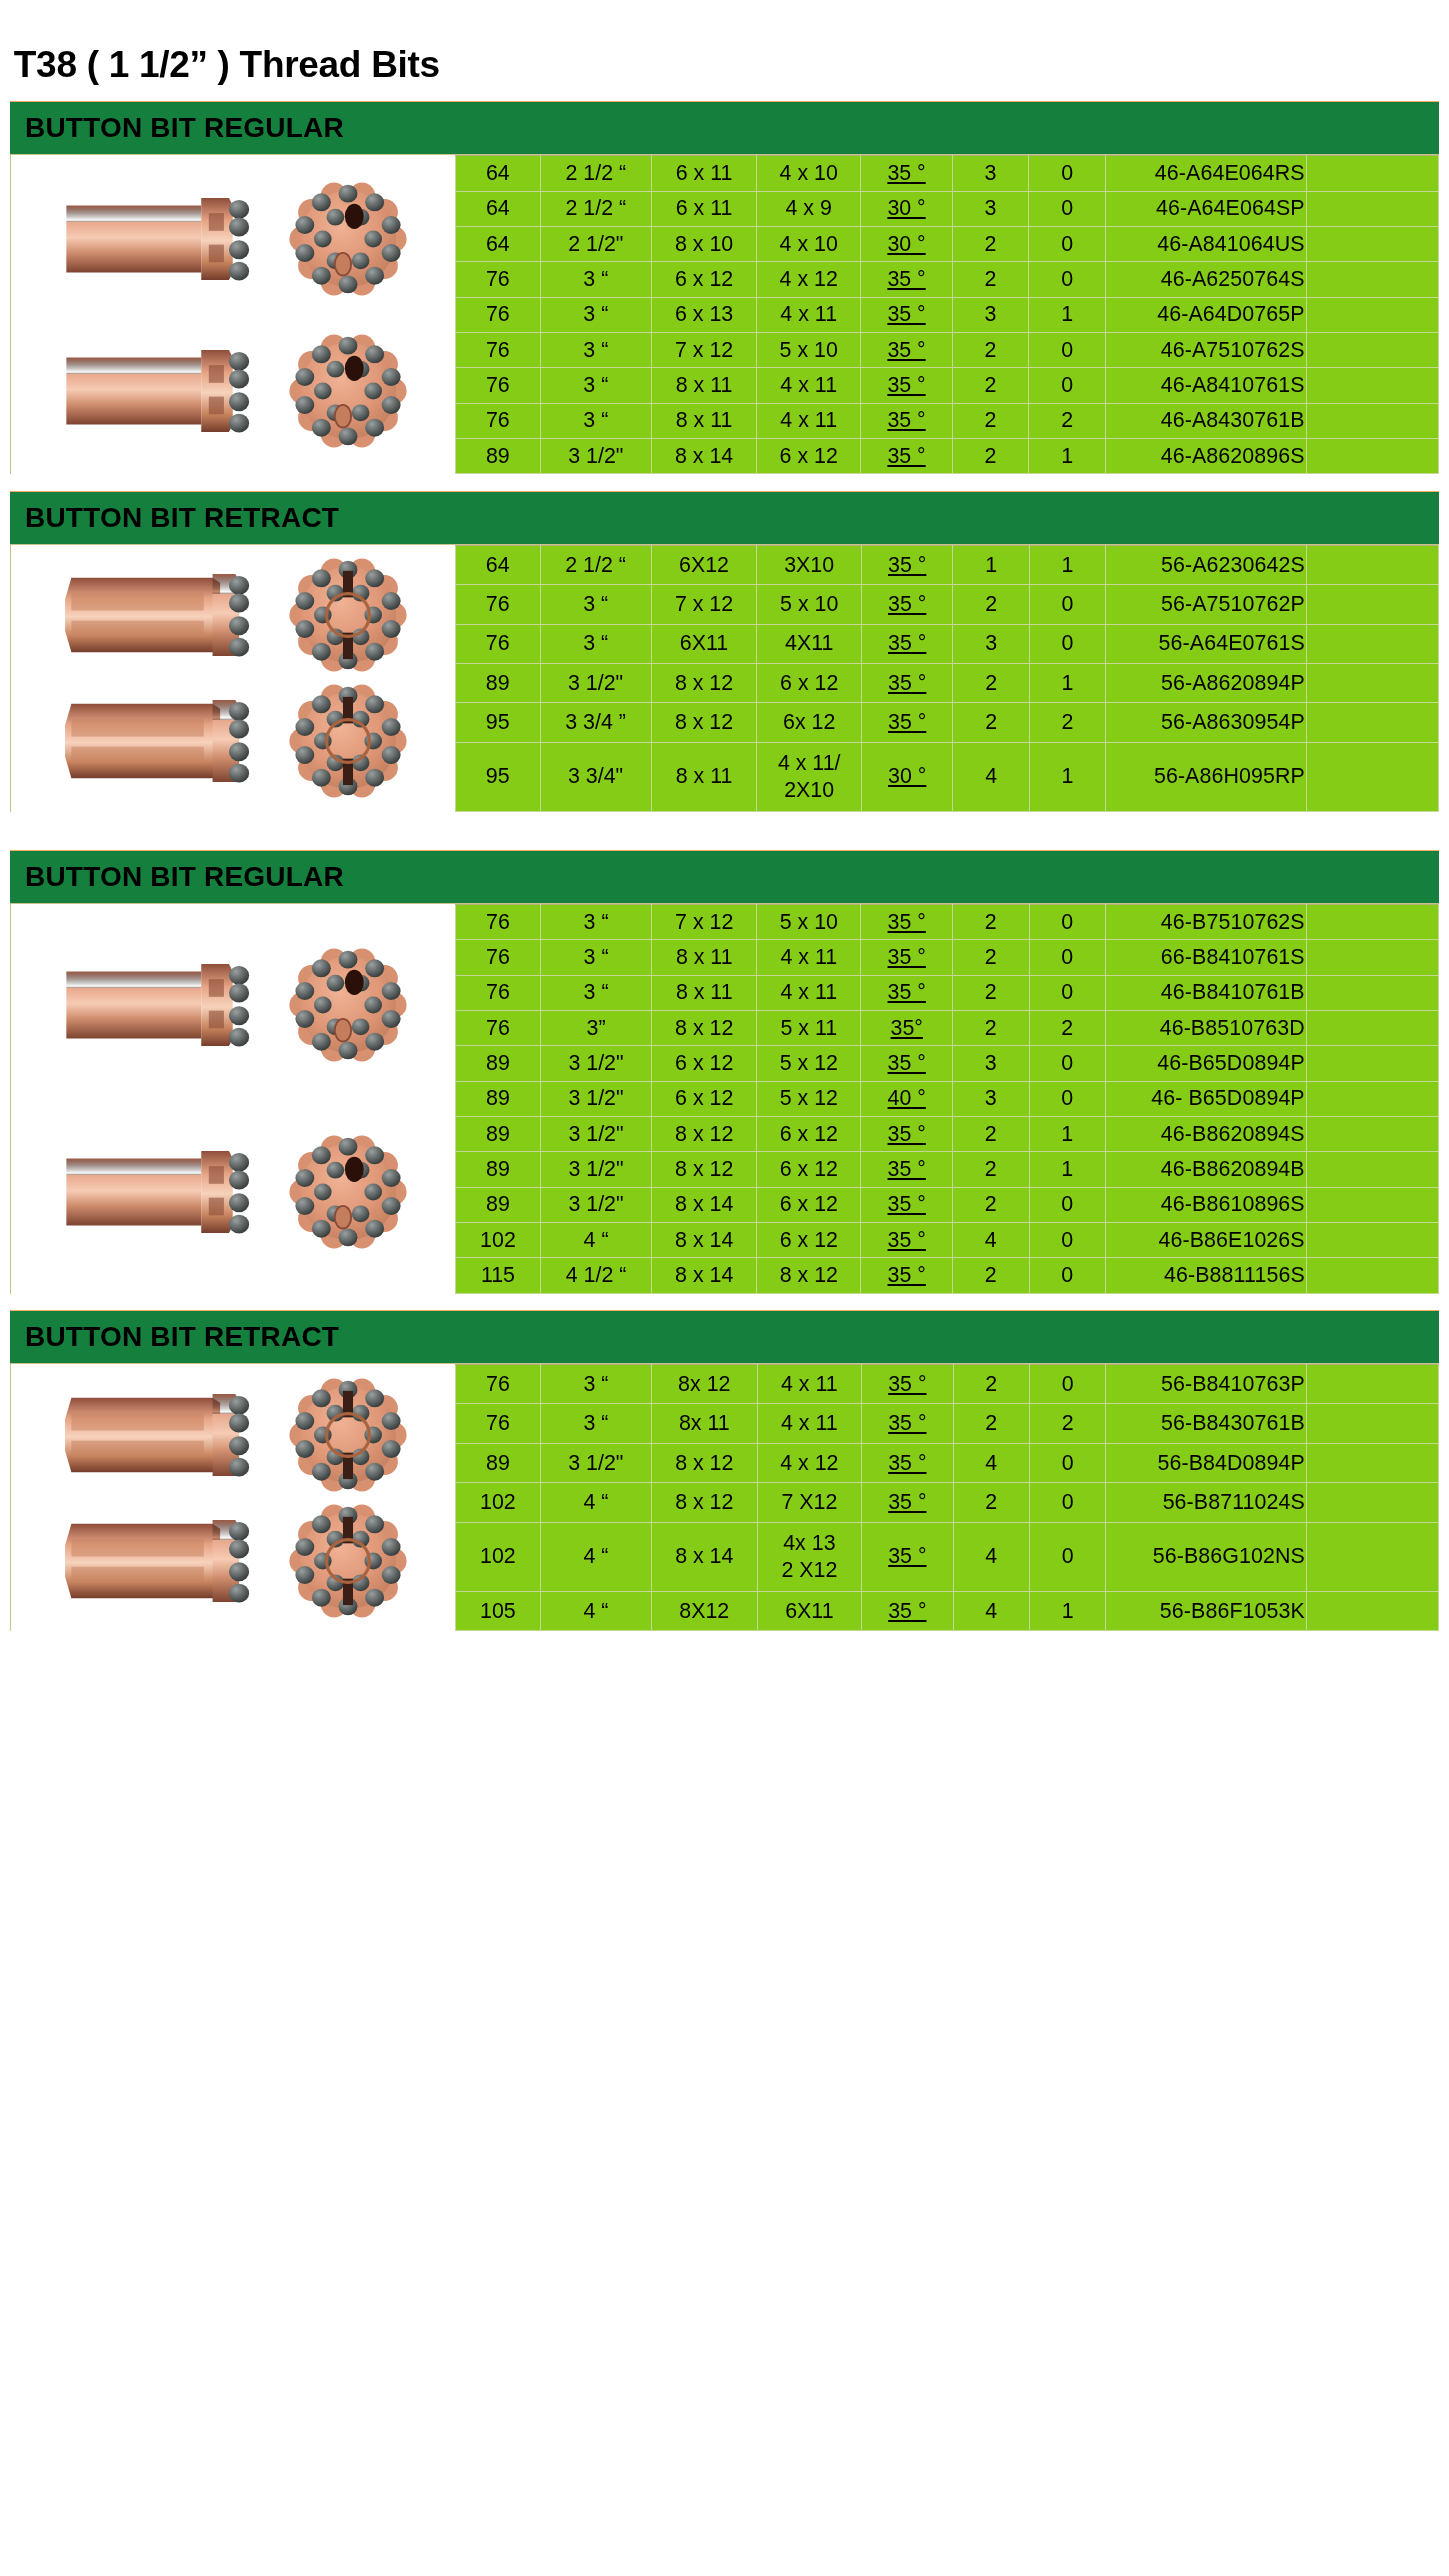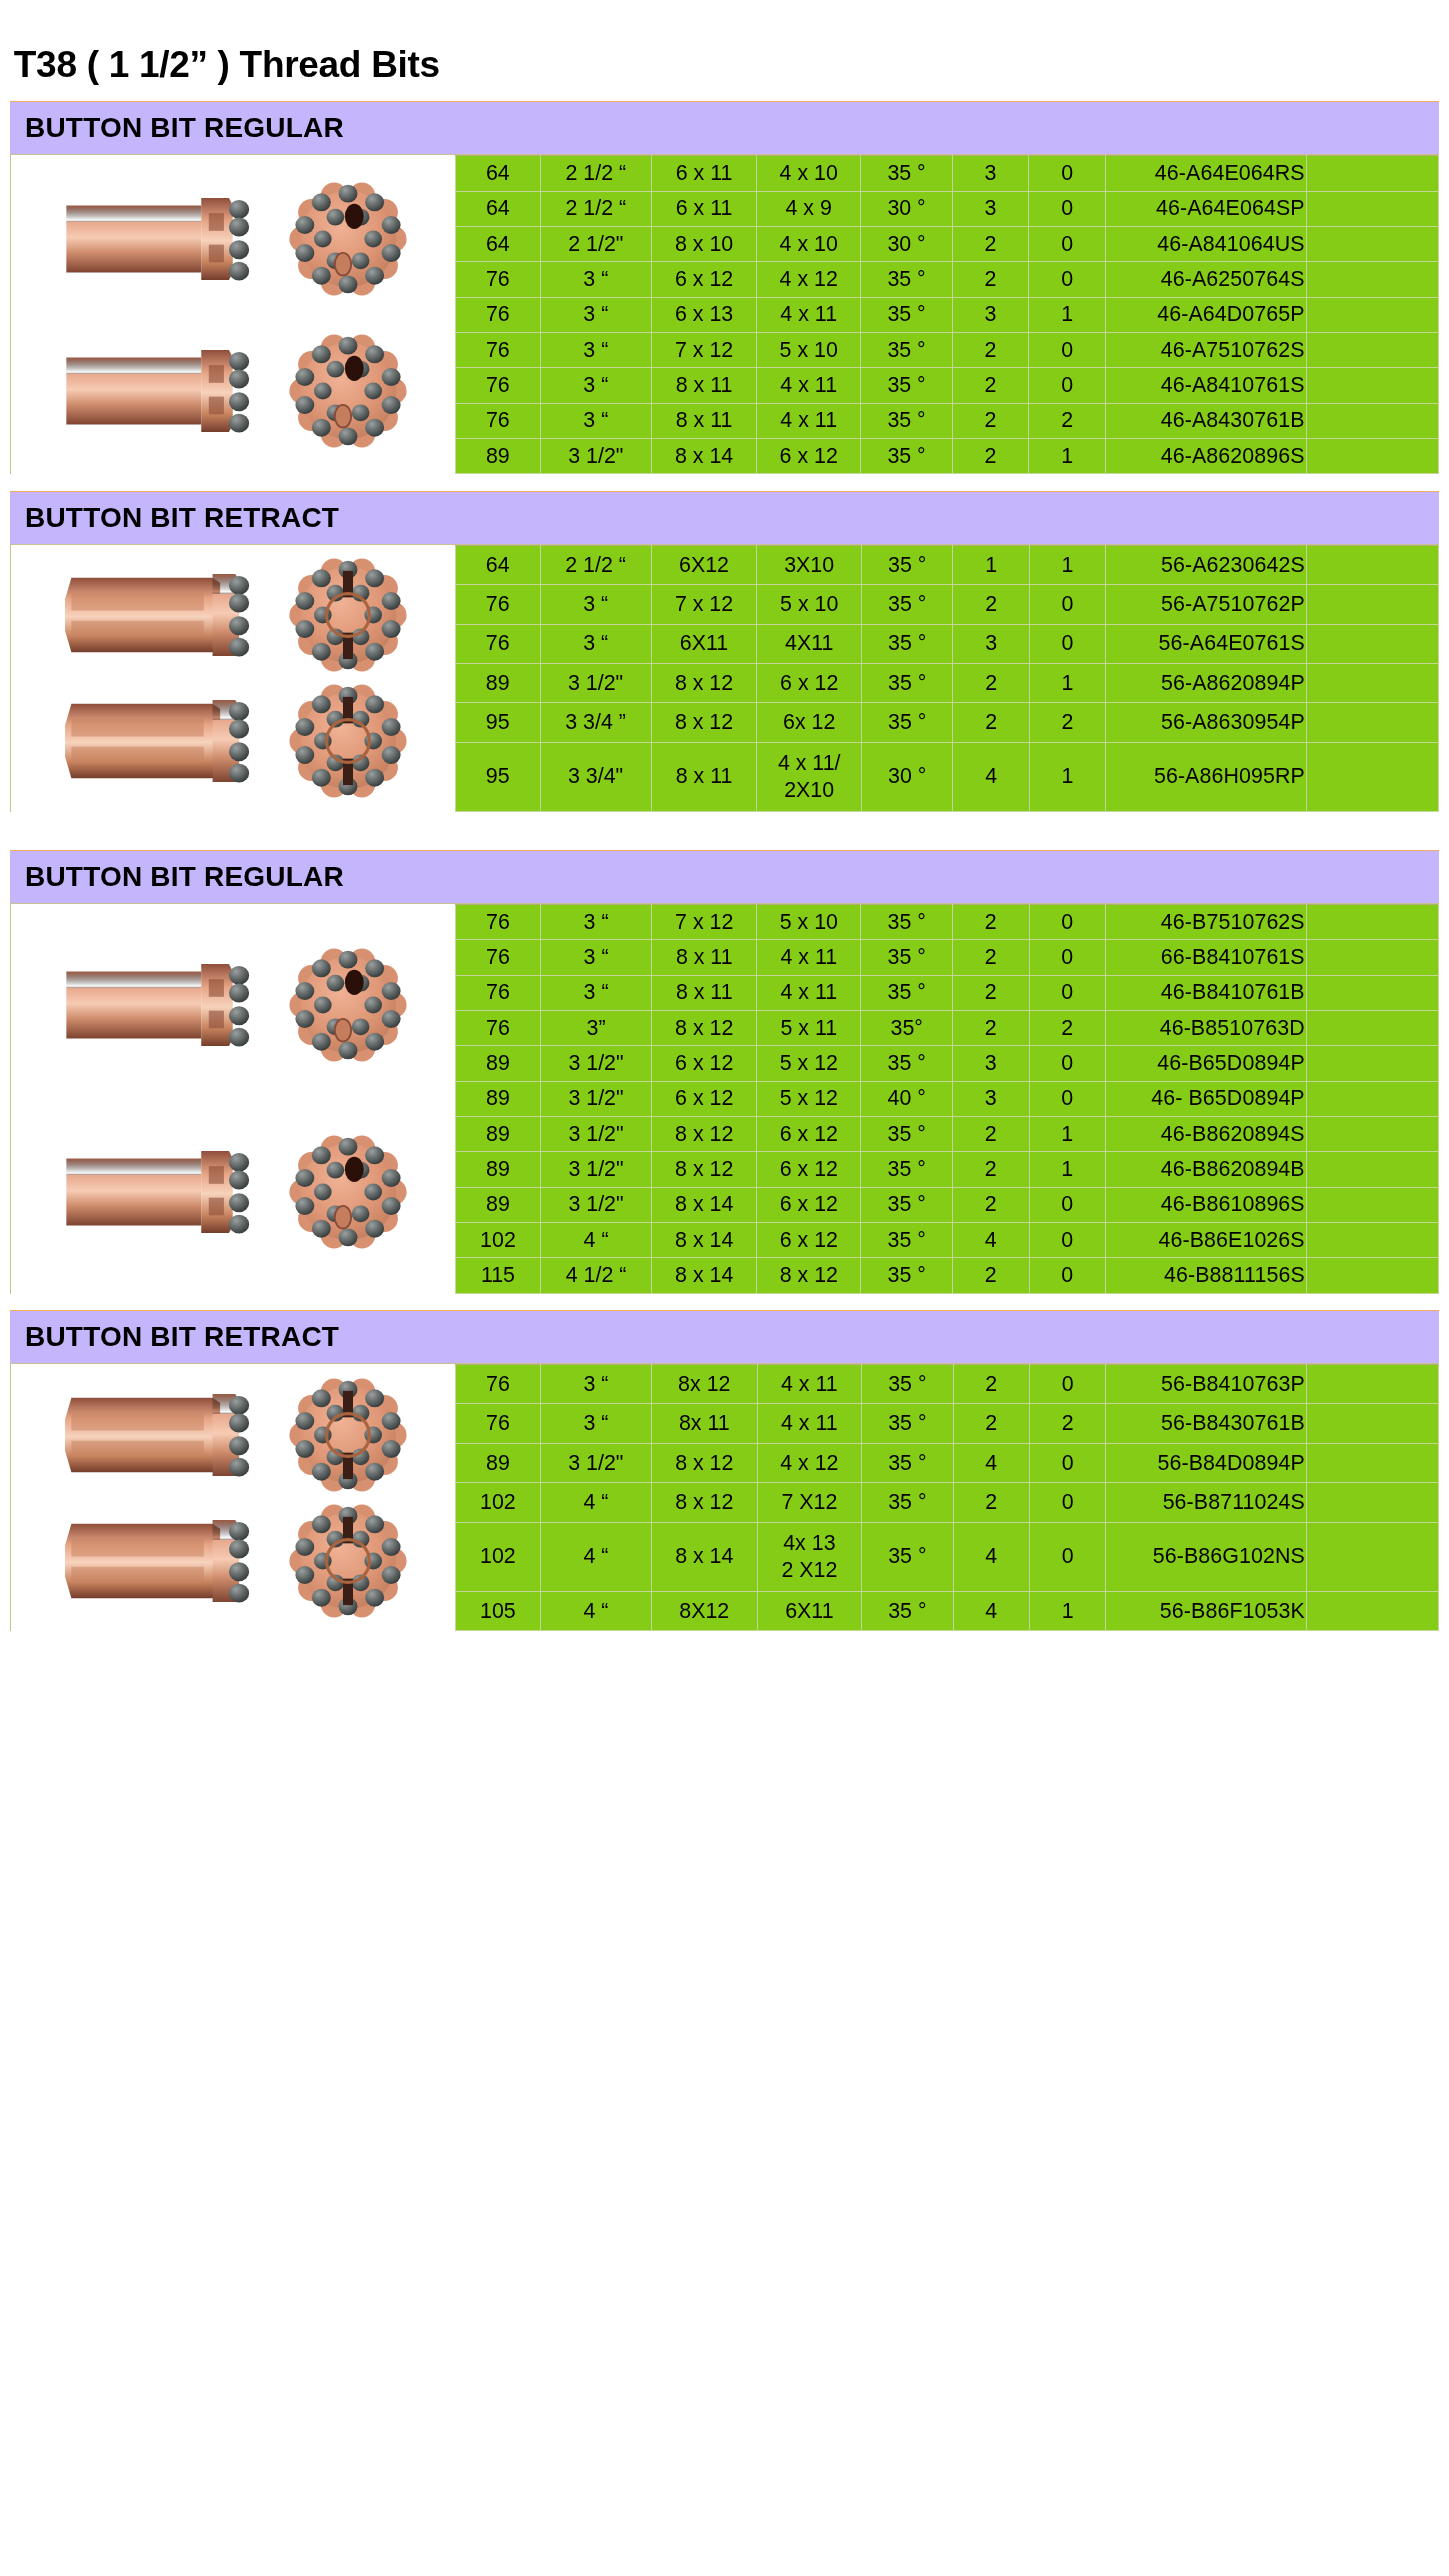--- a/index.html
+++ b/index.html
@@ -20,21 +20,21 @@
     font-weight: bold;
     letter-spacing: -0.3px;
     padding: 35px 0 16.4px 3.8px;
     line-height: 1.05;
     white-space: nowrap;
   }
   .section-title.first { padding-top: 33px; }
 
   
   .banner {
-    background: #c4b5fd;
+    background: #15803d;
     height: 54px;
     display: flex;
     align-items: center;
     padding-left: 15px;
     border-top: 1.9px solid #F5AA63;
     border-bottom: 1.9px solid #C9C18C;
   }
   .banner-label {
     font-size: 28px;
     font-weight: bold;
@@ -86,21 +86,21 @@
     color: #000000;
     padding: 3.8px 1.3px;
     line-height: 1.25;
     white-space: pre-line;
   }
   .spec-table tr:first-child td { border-top: 1.9px solid #B5B07A; }
   .spec-table td.col-dia   { width: 86px; }
   .spec-table td.col-inch  { width: 113px; }
   .spec-table td.col-gauge { width: 107px; }
   .spec-table td.col-front { width: 106px; }
-  .spec-table td.col-angle { width: 93px; }
+  .spec-table td.col-angle { width: 93px; text-decoration: underline; }
   .spec-table td.col-flush { width: 78px; }
   .spec-table td.col-holes { width: 78px; }
   .spec-table td.col-code  { width: 203px; text-align: right; }
   .spec-table td.col-blank { width: 135px; }
   .spec-table td.col-code  { letter-spacing: 0.1px; }
 
   .gap-lg { height: 38px; }
   .gap-sm { height: 16.4px; }
 </style>
 </head>

